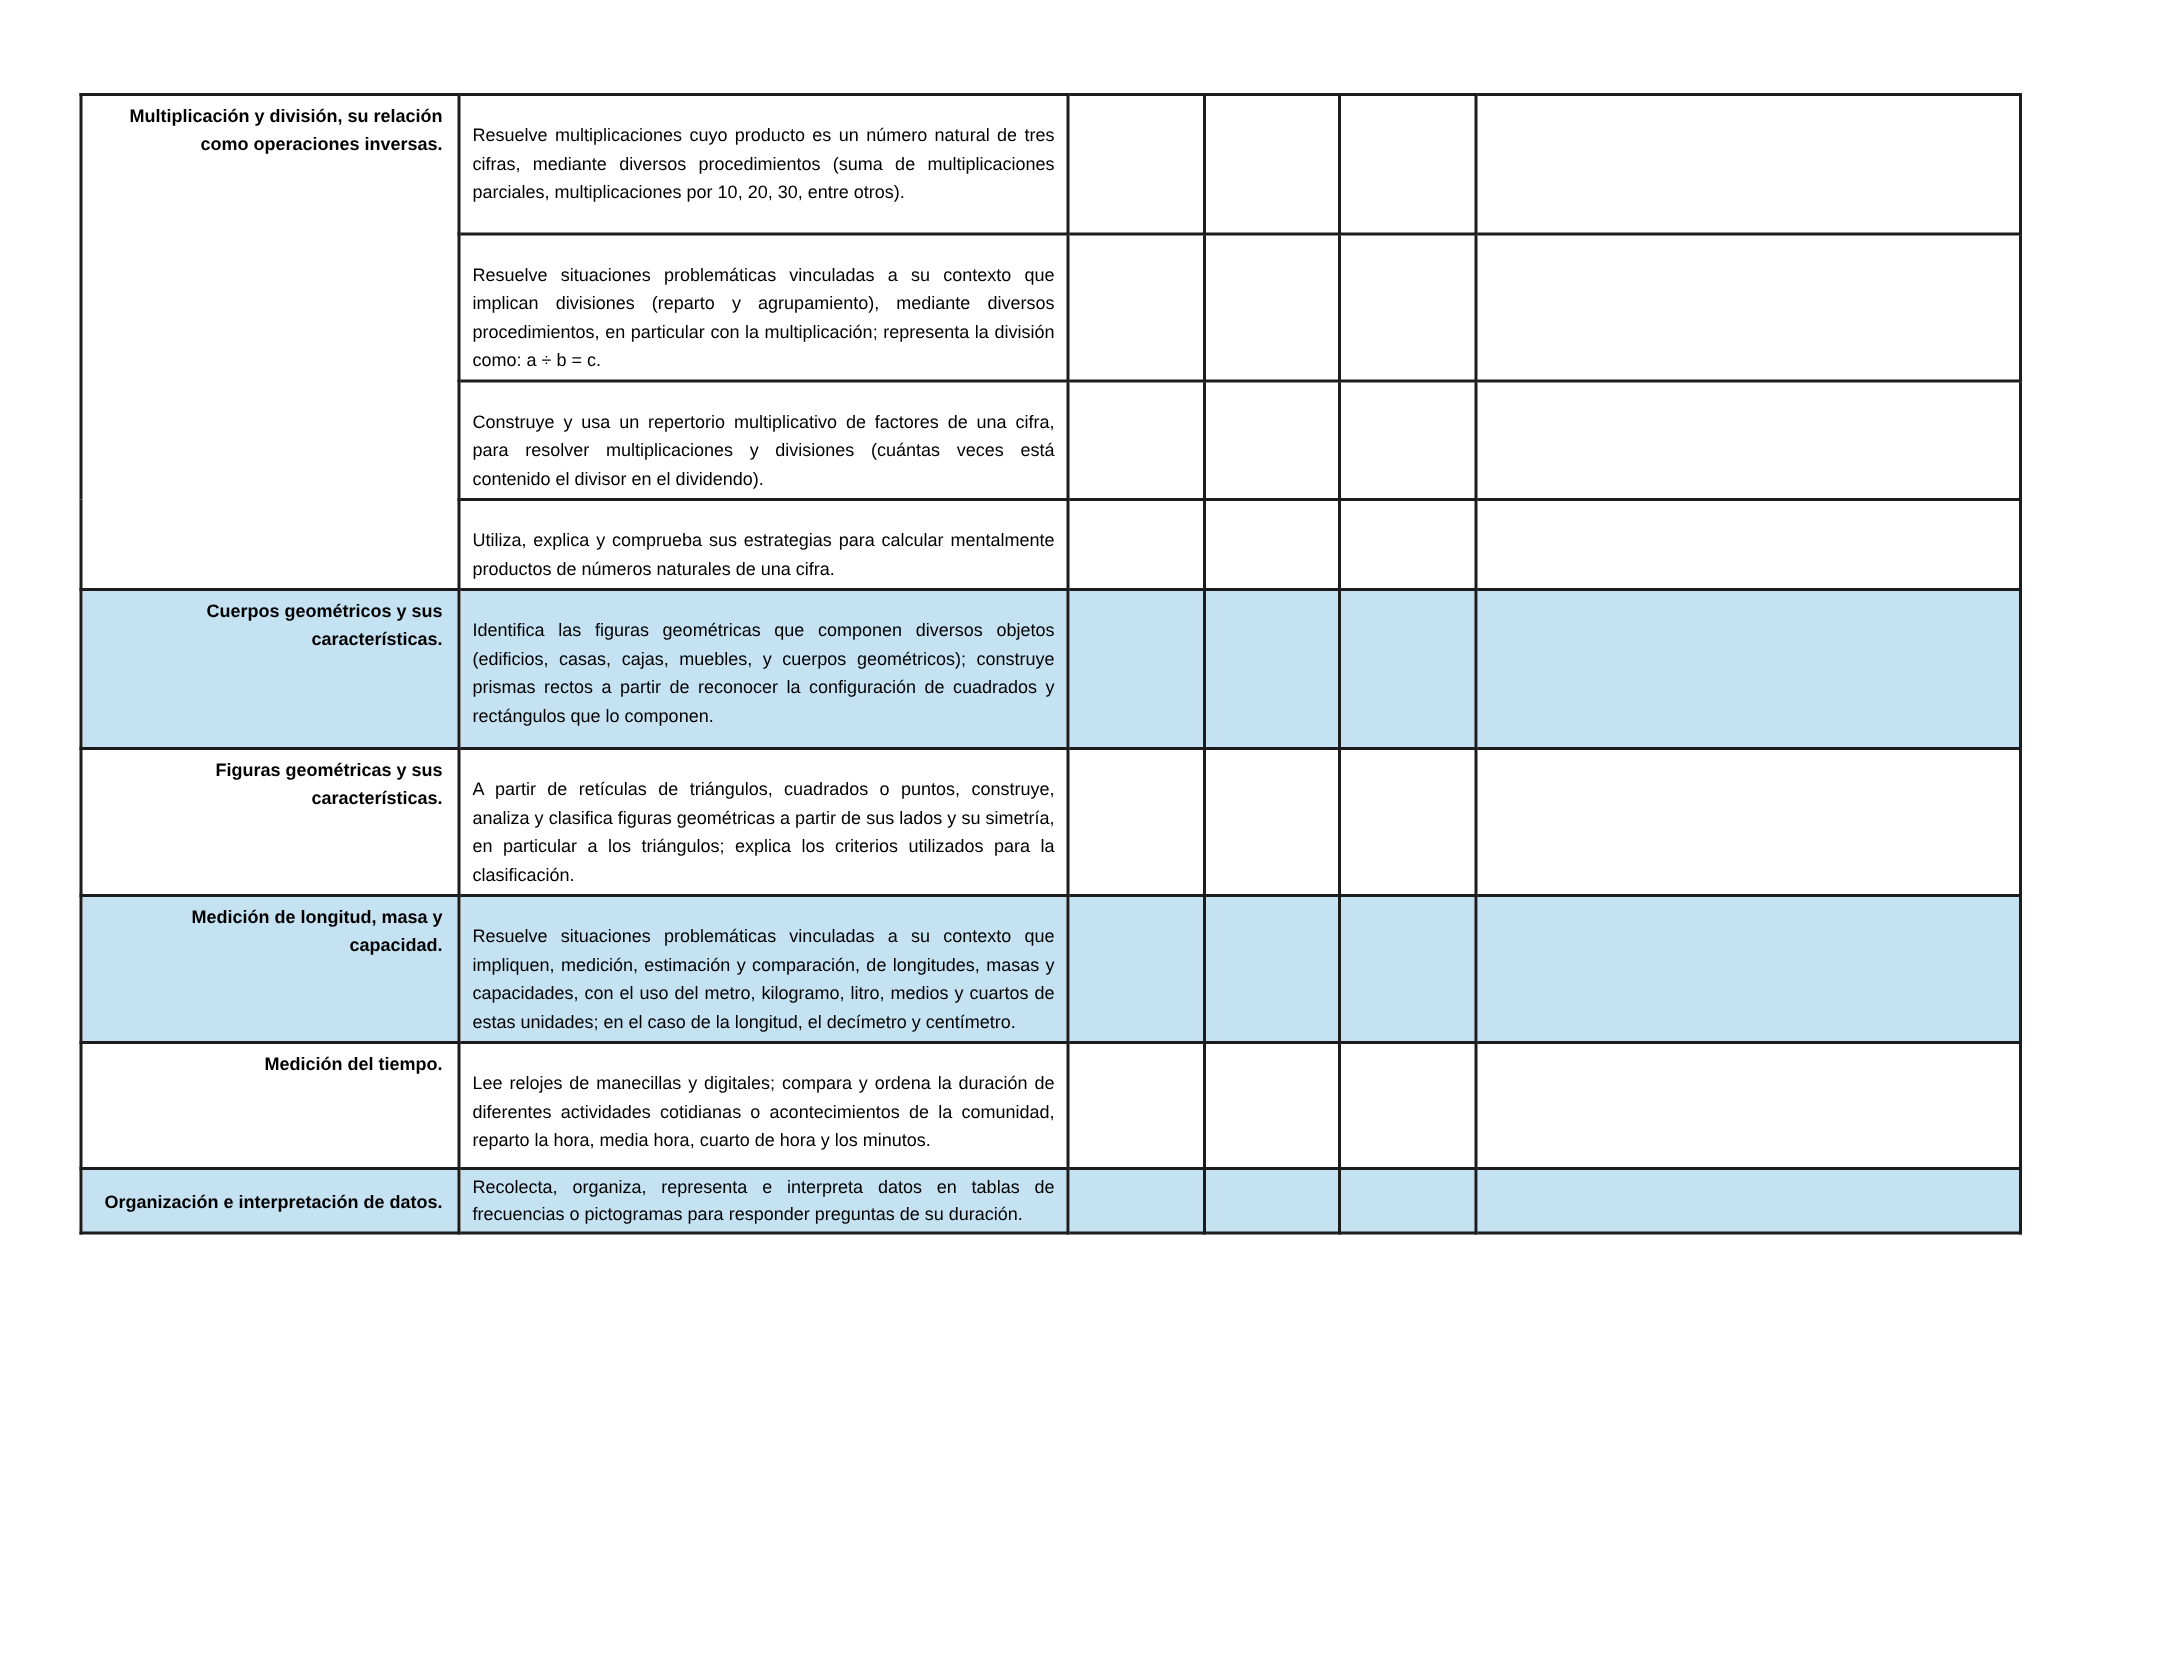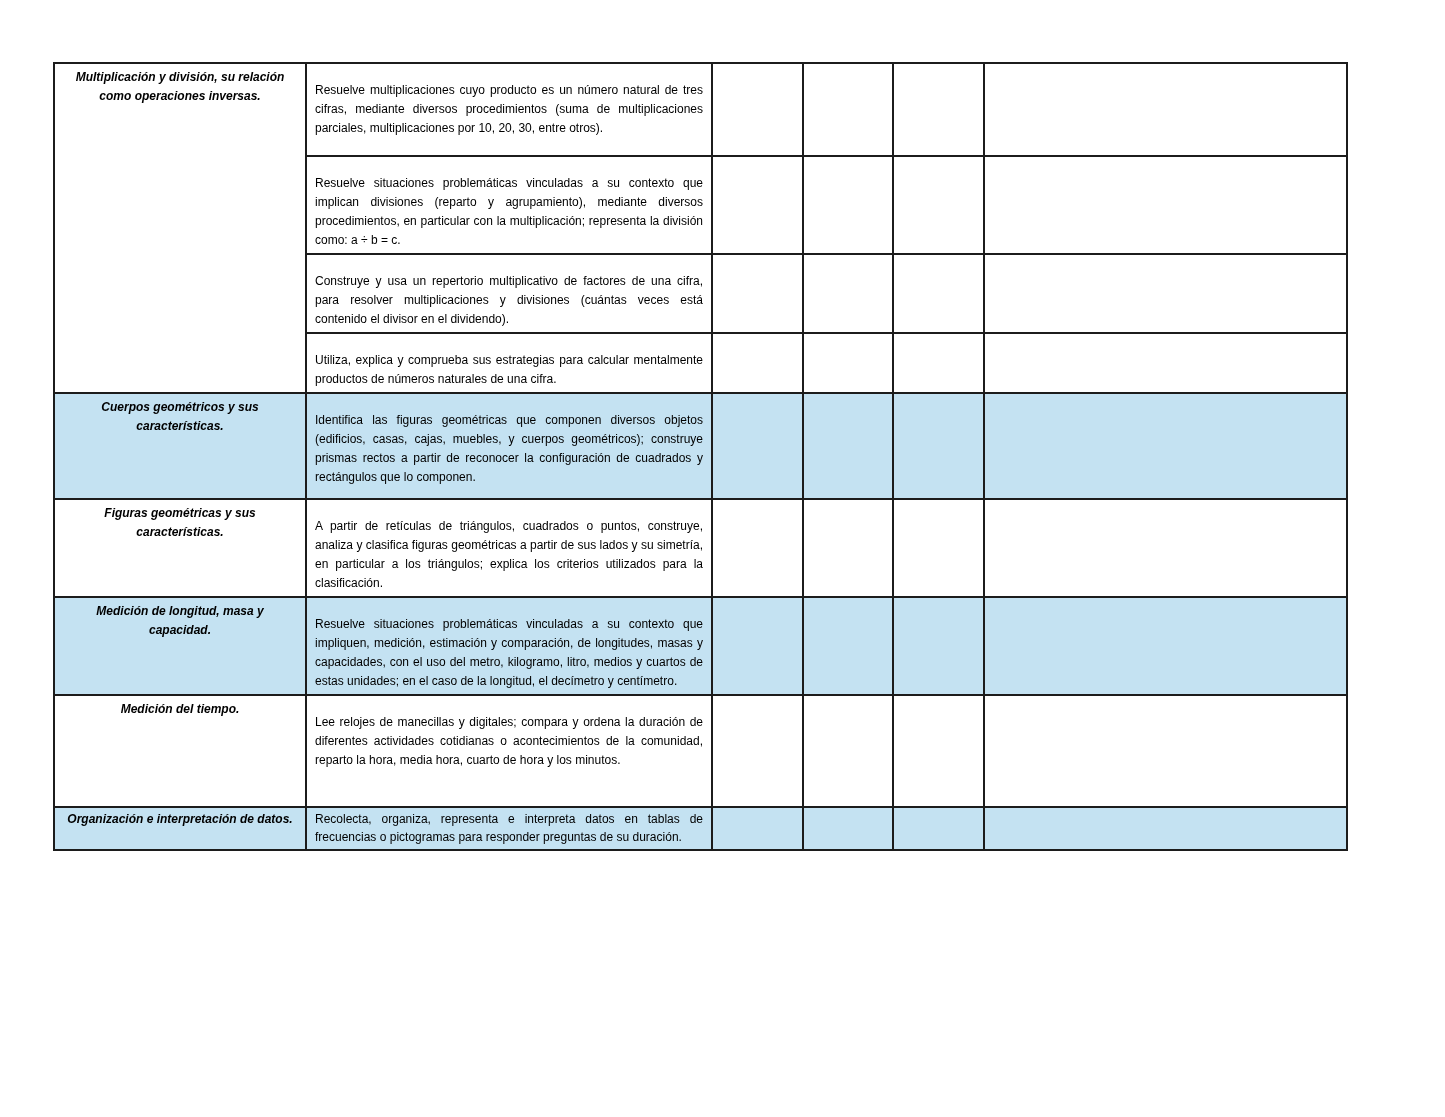--- a/index.html
+++ b/index.html
@@ -32,22 +32,21 @@
     font-size: 12px;
     line-height: 19px;
     color: #000000;
     background: #ffffff;
     overflow: hidden;
   }
   td.topic {
     font-weight: bold;
     padding: 4px 10px 3px 10px;
     line-height: 20px;
-    text-align: center;
-    font-style: italic;
+    text-align: right;
   }
   td.outcome {
     padding: 17px 8px 3px 8px;
     text-align: justify;
   }
   td.blank {
     padding: 0;
   }
   tr.hl td {
     background: var(--hl, #c4e2f2);
@@ -113,30 +112,30 @@
         <td class="blank"></td>
       </tr>
       <tr class="hl" style="height:83px">
         <td class="topic">Medición de longitud, masa y capacidad.</td>
         <td class="outcome">Resuelve situaciones problemáticas vinculadas a su contexto que impliquen, medición, estimación y comparación, de longitudes, masas y capacidades, con el uso del metro, kilogramo, litro, medios y cuartos de estas unidades; en el caso de la longitud, el decímetro y centímetro.</td>
         <td class="blank"></td>
         <td class="blank"></td>
         <td class="blank"></td>
         <td class="blank"></td>
       </tr>
-      <tr style="height:112px">
+      <tr style="height:84px">
         <td class="topic">Medición del tiempo.</td>
         <td class="outcome">Lee relojes de manecillas y digitales; compara y ordena la duración de diferentes actividades cotidianas o acontecimientos de la comunidad, reparto la hora, media hora, cuarto de hora y los minutos.</td>
         <td class="blank"></td>
         <td class="blank"></td>
         <td class="blank"></td>
         <td class="blank"></td>
       </tr>
       <tr class="hl" style="height:35px">
-        <td class="topic" style="padding-top:2px;line-height:18px">Organización e interpretación de datos.</td>
+        <td class="topic" style="padding-top:12px;line-height:18px">Organización e interpretación de datos.</td>
         <td class="outcome" style="padding-top:2px;line-height:18px">Recolecta, organiza, representa e interpreta datos en tablas de frecuencias o pictogramas para responder preguntas de su duración.</td>
         <td class="blank"></td>
         <td class="blank"></td>
         <td class="blank"></td>
         <td class="blank"></td>
       </tr>
     </tbody>
   </table>
 </div>
 

